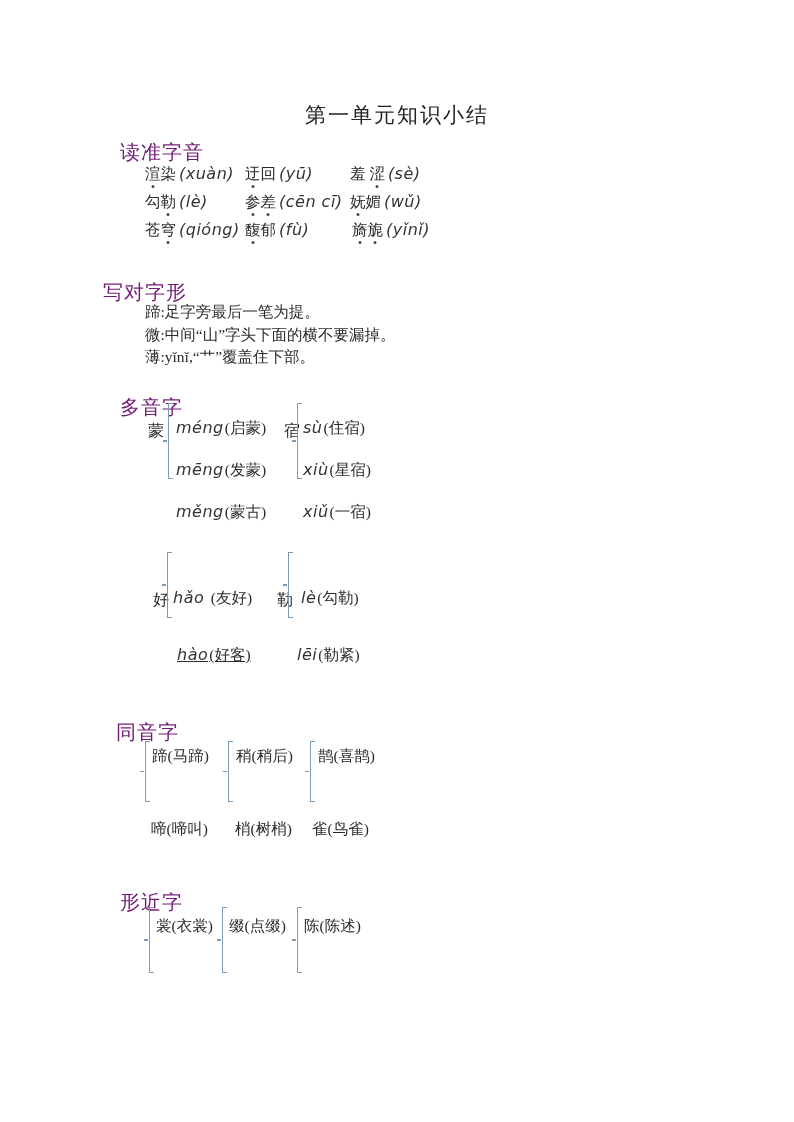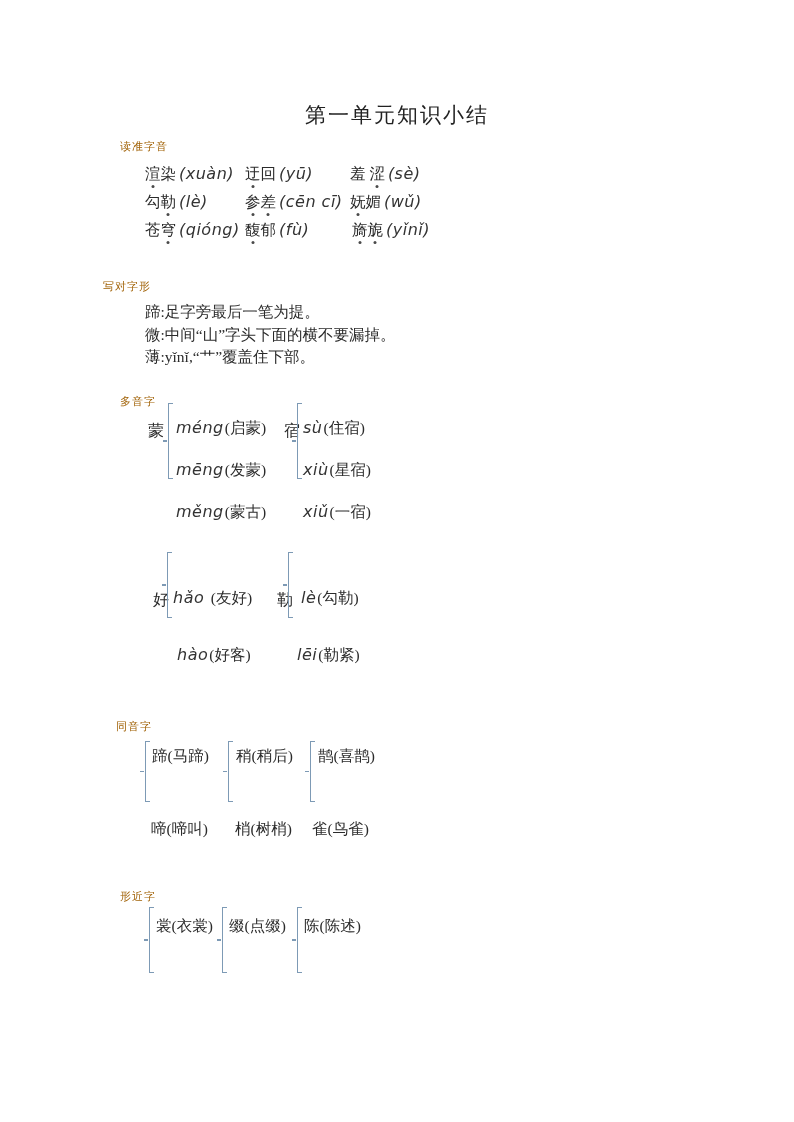--- a/index.html
+++ b/index.html
@@ -12,21 +12,21 @@
     overflow:hidden;
   }
   .abs{position:absolute;white-space:nowrap;}
   .title{
     top:101px;left:0;right:0;
     text-align:center;
     font-size:21px;
     letter-spacing:2px;
     color:#222;
   }
-  .heading{font-size:11px;color:#a16207;letter-spacing:1px;}
+  .heading{font-size:20px;color:#701a75;letter-spacing:1px;}
   .cntext{font-size:15.5px;color:#2b2b2b;text-align:right;}
   .py{
     font-family:"DejaVu Sans","Liberation Sans",sans-serif;
     font-style:italic;
     font-size:16px;
     color:#333;
     margin-left:3px;
     letter-spacing:0.5px;
   }
   .reading .py{margin-left:0;margin-right:1px;}
@@ -96,21 +96,21 @@
 
   <div class="abs headchar" style="left:284px;top:421px;">宿</div>
   <div class="brace" style="left:297px;top:403px;height:76px;"></div>
   <div class="abs reading" style="left:303px;top:418px;"><span class="py">sù</span><span class="cn">(住宿)</span></div>
   <div class="abs reading" style="left:303px;top:460px;"><span class="py">xiù</span><span class="cn">(星宿)</span></div>
   <div class="abs reading" style="left:303px;top:502px;"><span class="py">xiǔ</span><span class="cn">(一宿)</span></div>
 
   <div class="abs headchar" style="left:153px;top:590px;">好</div>
   <div class="brace" style="left:167px;top:552px;height:66px;"></div>
   <div class="abs reading" style="left:173px;top:588px;"><span class="py">hǎo </span><span class="cn">(友好)</span></div>
-  <div class="abs reading" style="left:177px;top:645px;"><span class="py">hào</span><span class="cn">(好客)</span></div>
+  <div class="abs reading" style="left:177px;top:645px;text-decoration:underline;"><span class="py">hào</span><span class="cn">(好客)</span></div>
 
   <div class="abs headchar" style="left:277px;top:590px;">勒</div>
   <div class="brace" style="left:288px;top:552px;height:66px;"></div>
   <div class="abs reading" style="left:301px;top:588px;"><span class="py">lè</span><span class="cn">(勾勒)</span></div>
   <div class="abs reading" style="left:297px;top:645px;"><span class="py">lēi</span><span class="cn">(勒紧)</span></div>
 
   <div class="abs heading" style="left:116px;top:719px;">同音字</div>
 
   <div class="brace" style="left:145px;top:741px;height:61px;"></div>
   <div class="abs cntext" style="left:152px;top:746px;">蹄(马蹄)</div>

